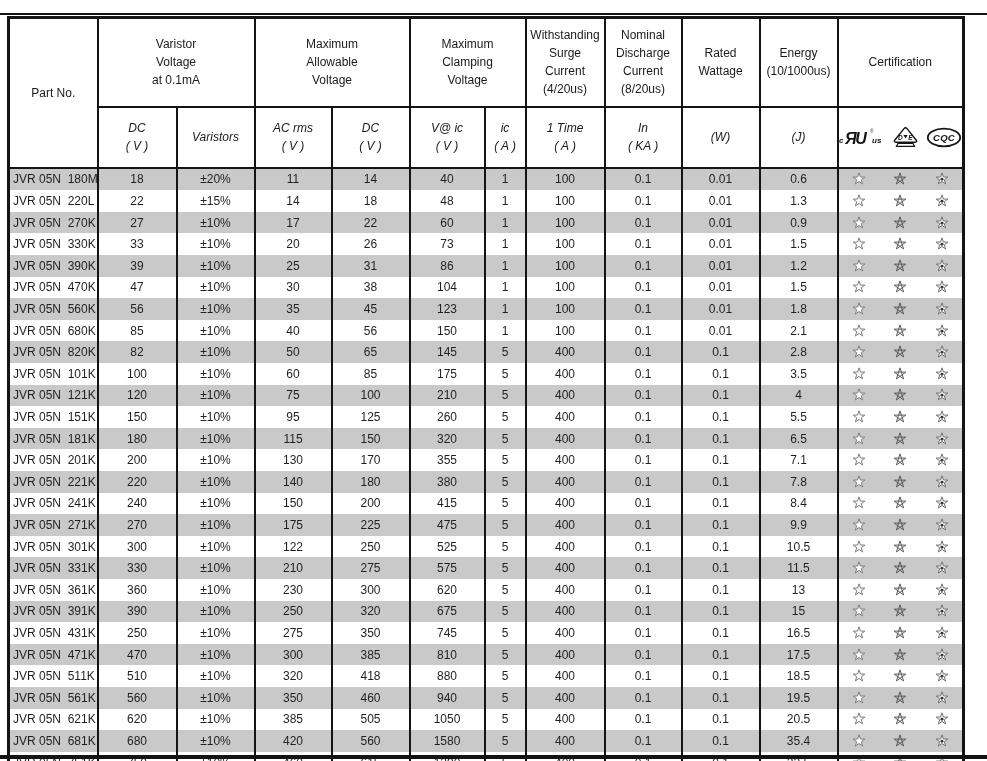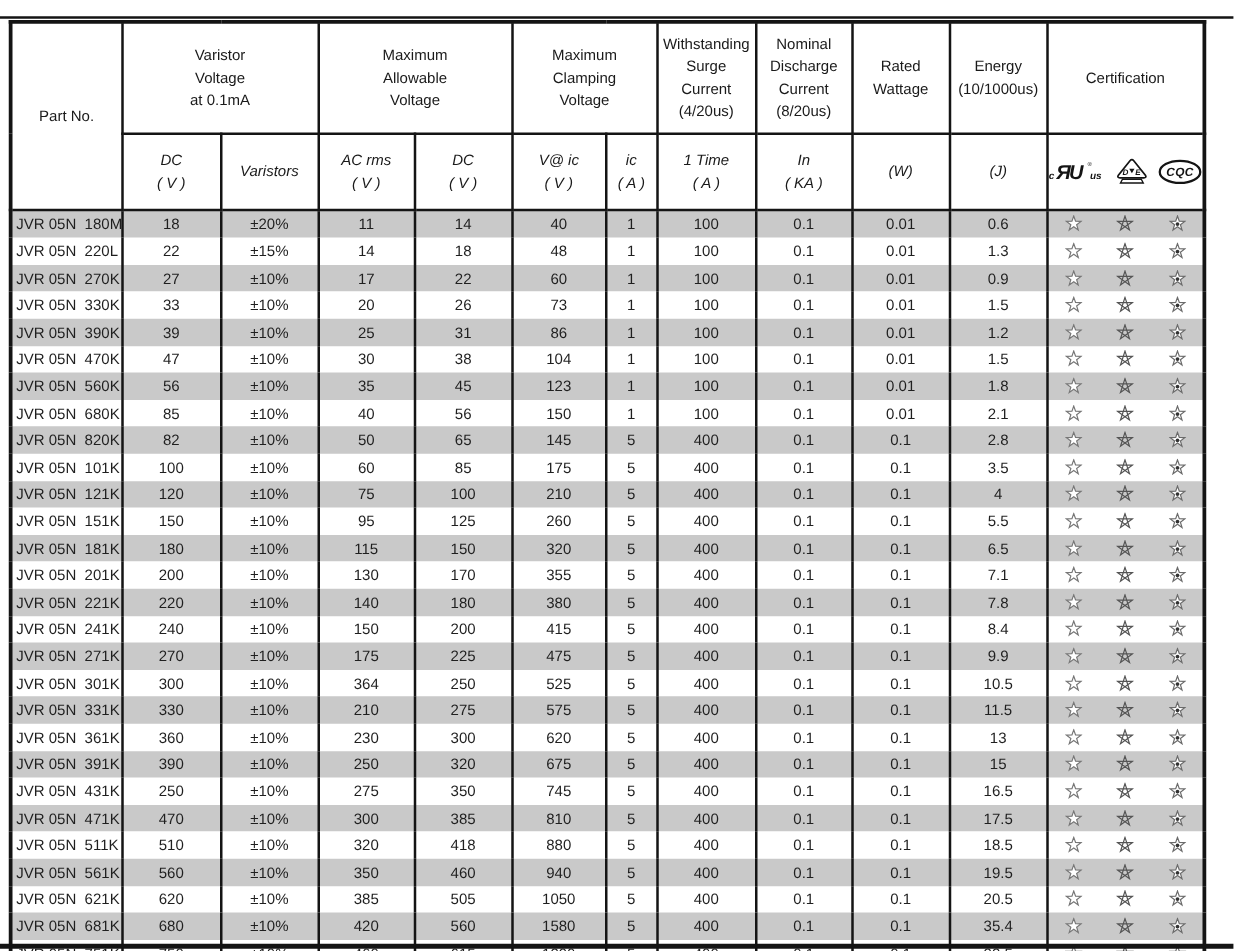--- a/index.html
+++ b/index.html
@@ -679,21 +679,21 @@
         <circle cx="8" cy="8.3" r="1.7" fill="#333"></circle>
       </svg>
     </span>
   </div>
           </td>
         </tr>
         <tr>
           <td class="part">JVR 05N  301K</td>
           <td>300</td>
           <td>±10%</td>
-          <td>364</td>
+          <td>122</td>
           <td>250</td>
           <td>525</td>
           <td>5</td>
           <td>400</td>
           <td>0.1</td>
           <td>0.1</td>
           <td>10.5</td>
           <td>
             <div class="cert-flex">
     <span class="star">

